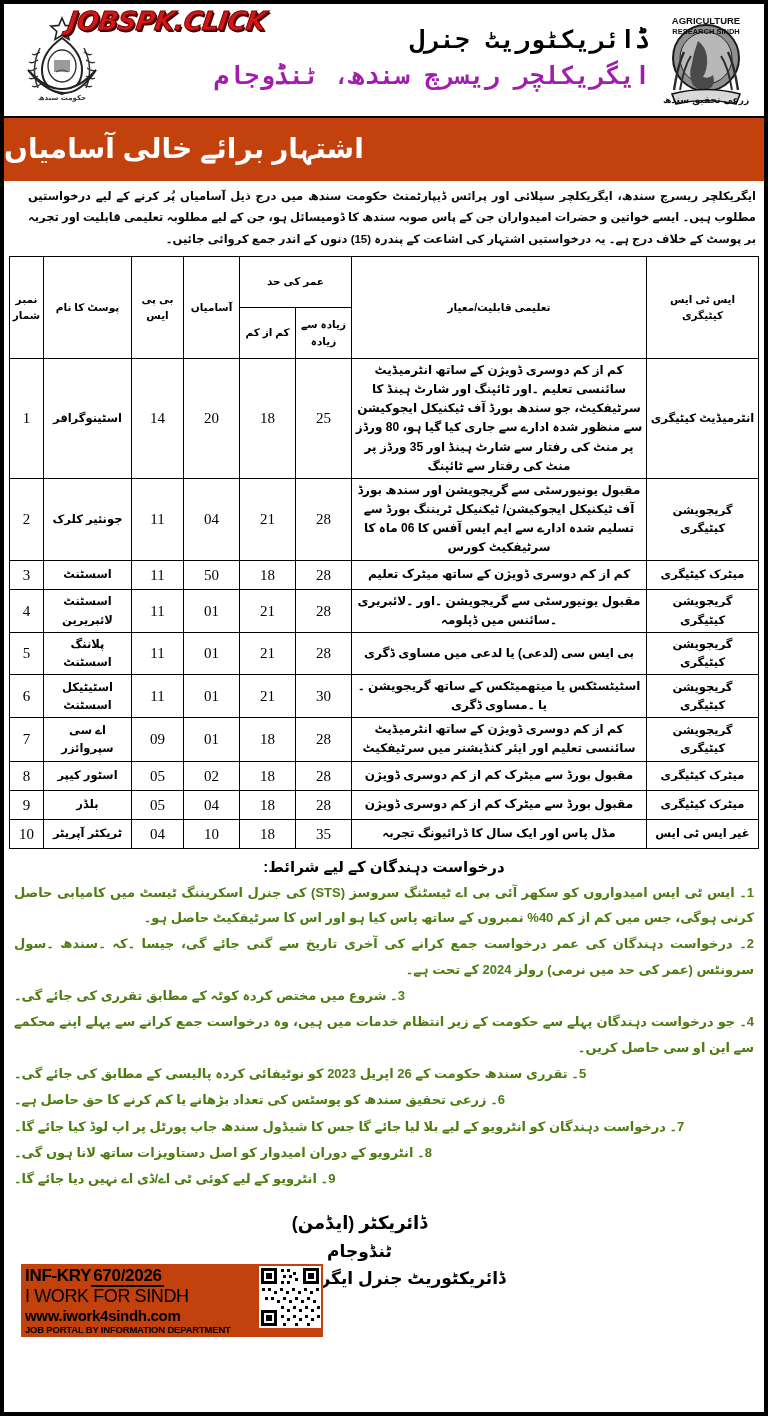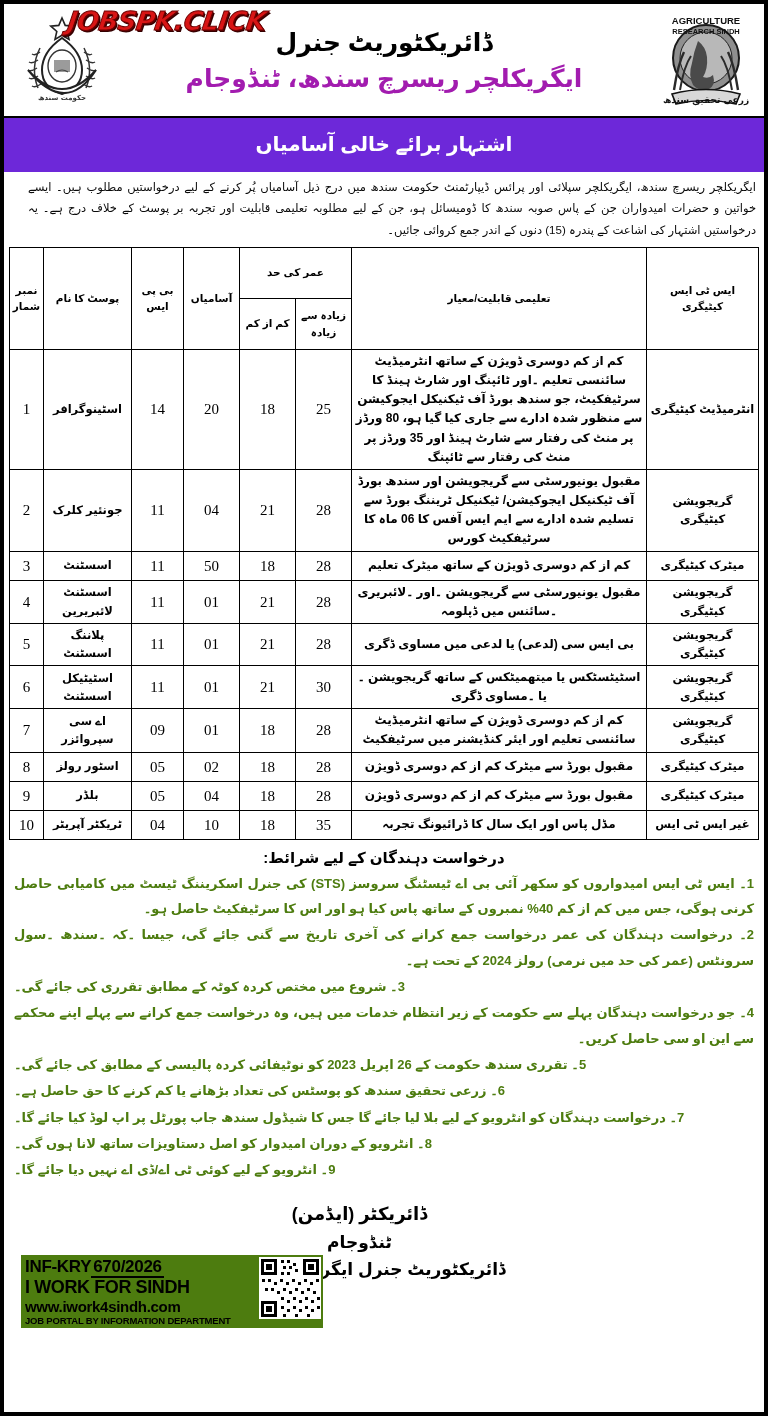--- a/index.html
+++ b/index.html
@@ -31,23 +31,23 @@
     display: flex;
     align-items: center;
     justify-content: space-between;
     padding: 0 6px;
     box-sizing: border-box;
     border-bottom: 2px solid #000;
     background: #fff;
   }
   .masthead-titles {
     flex: 1 1 auto;
-    text-align: center;
     line-height: 1.45;
     padding: 0 4px;
+    font-family: Liberation Mono, monospace;
   }
   .title-line-1 {
     font-size: 25px;
     font-weight: bold;
     color: #000;
     letter-spacing: 0.5px;
   }
   .title-line-2 {
     font-size: 25px;
     font-weight: bold;
@@ -83,37 +83,37 @@
     letter-spacing: -0.5px;
     transform: skewX(-8deg);
     direction: ltr;
     z-index: 40;
     font-family: "DejaVu Sans", sans-serif;
     text-shadow: 1px 1px 0 #500, 2px 2px 0 #300;
   }
 
   
   .banner {
-    background: #6d28d9;
+    background: #c2410c;
     color: #ffffff;
-    text-align: center;
+    text-align: left;
     padding: 14px 0 16px 0;
-    font-size: 20px;
+    font-size: 28px;
     font-weight: bold;
     letter-spacing: 1px;
   }
 
   
   .intro {
     padding: 5px 8px 6px 24px;
     font-size: 11.5px;
     line-height: 1.85;
     text-align: justify;
     color: #0a0a0a;
-    font-weight: normal;
+    font-weight: bold;
   }
 
   
   table.jobs {
     width: calc(100% - 10px);
     margin: 0 5px 3px 5px;
     border-collapse: collapse;
     table-layout: fixed;
     font-size: 11px;
     color: #000;
@@ -205,21 +205,21 @@
     font-weight: bold;
     color: #000;
   }
   .sig-line.big { font-size: 18px; }
 
   .inf-box {
     position: absolute;
     left: 6px;
     bottom: 0;
     width: 302px;
-    background: #4d7c0f;
+    background: #c2410c;
     direction: ltr;
     text-align: left;
     padding: 2px 2px 2px 4px;
     box-sizing: border-box;
   }
   .inf-row {
     display: flex;
     align-items: flex-start;
     gap: 4px;
   }
@@ -229,21 +229,21 @@
     font-weight: bold;
     letter-spacing: -0.3px;
     white-space: nowrap;
   }
   .inf-code .num {
     border-bottom: 2px solid #000;
     padding: 0 2px;
   }
   .inf-title {
     font-size: 18px;
-    font-weight: bold;
+    font-weight: normal;
     letter-spacing: -0.4px;
     white-space: nowrap;
   }
   .inf-url {
     font-size: 15px;
     font-weight: bold;
     letter-spacing: -0.3px;
     white-space: nowrap;
   }
   .inf-sub {
@@ -416,21 +416,21 @@
         <td class="post">اے سی سپروائزر</td>
         <td class="sno">7</td>
       </tr>
       <tr>
         <td class="sts">میٹرک کیٹیگری</td>
         <td class="qual">مقبول بورڈ سے میٹرک کم از کم دوسری ڈویژن</td>
         <td class="num">28</td>
         <td class="num">18</td>
         <td class="num">02</td>
         <td class="num">05</td>
-        <td class="post">اسٹور رولز</td>
+        <td class="post">اسٹور کیپر</td>
         <td class="sno">8</td>
       </tr>
       <tr>
         <td class="sts">میٹرک کیٹیگری</td>
         <td class="qual">مقبول بورڈ سے میٹرک کم از کم دوسری ڈویژن</td>
         <td class="num">28</td>
         <td class="num">18</td>
         <td class="num">04</td>
         <td class="num">05</td>
         <td class="post">بلڈر</td>

